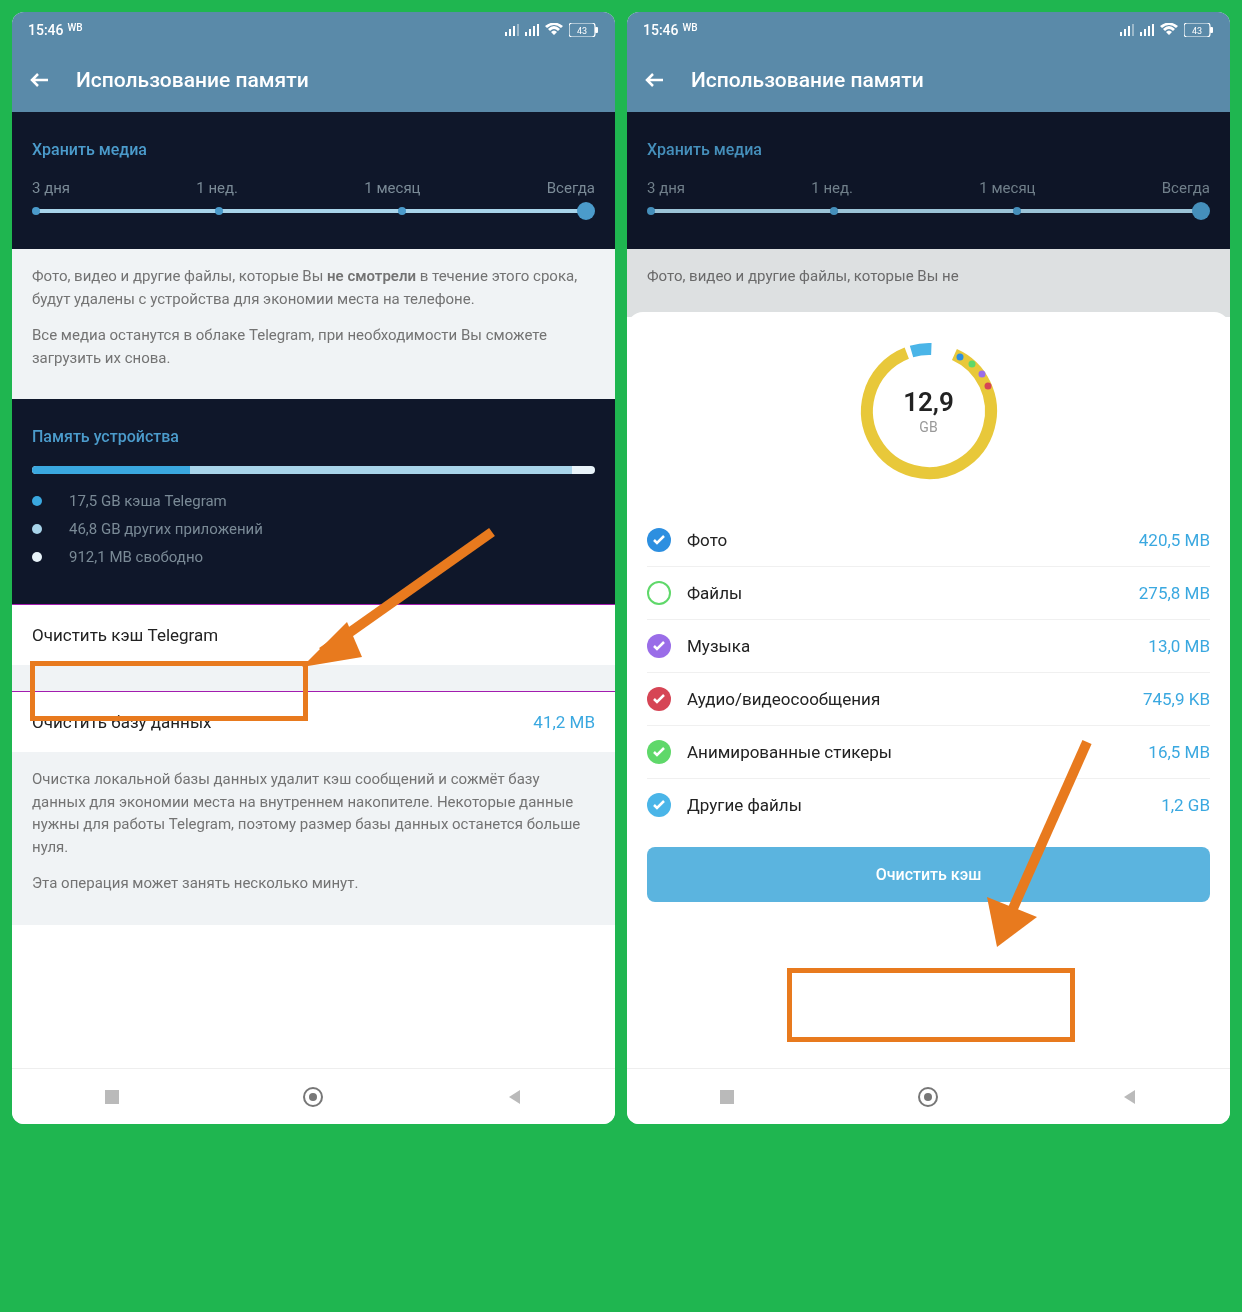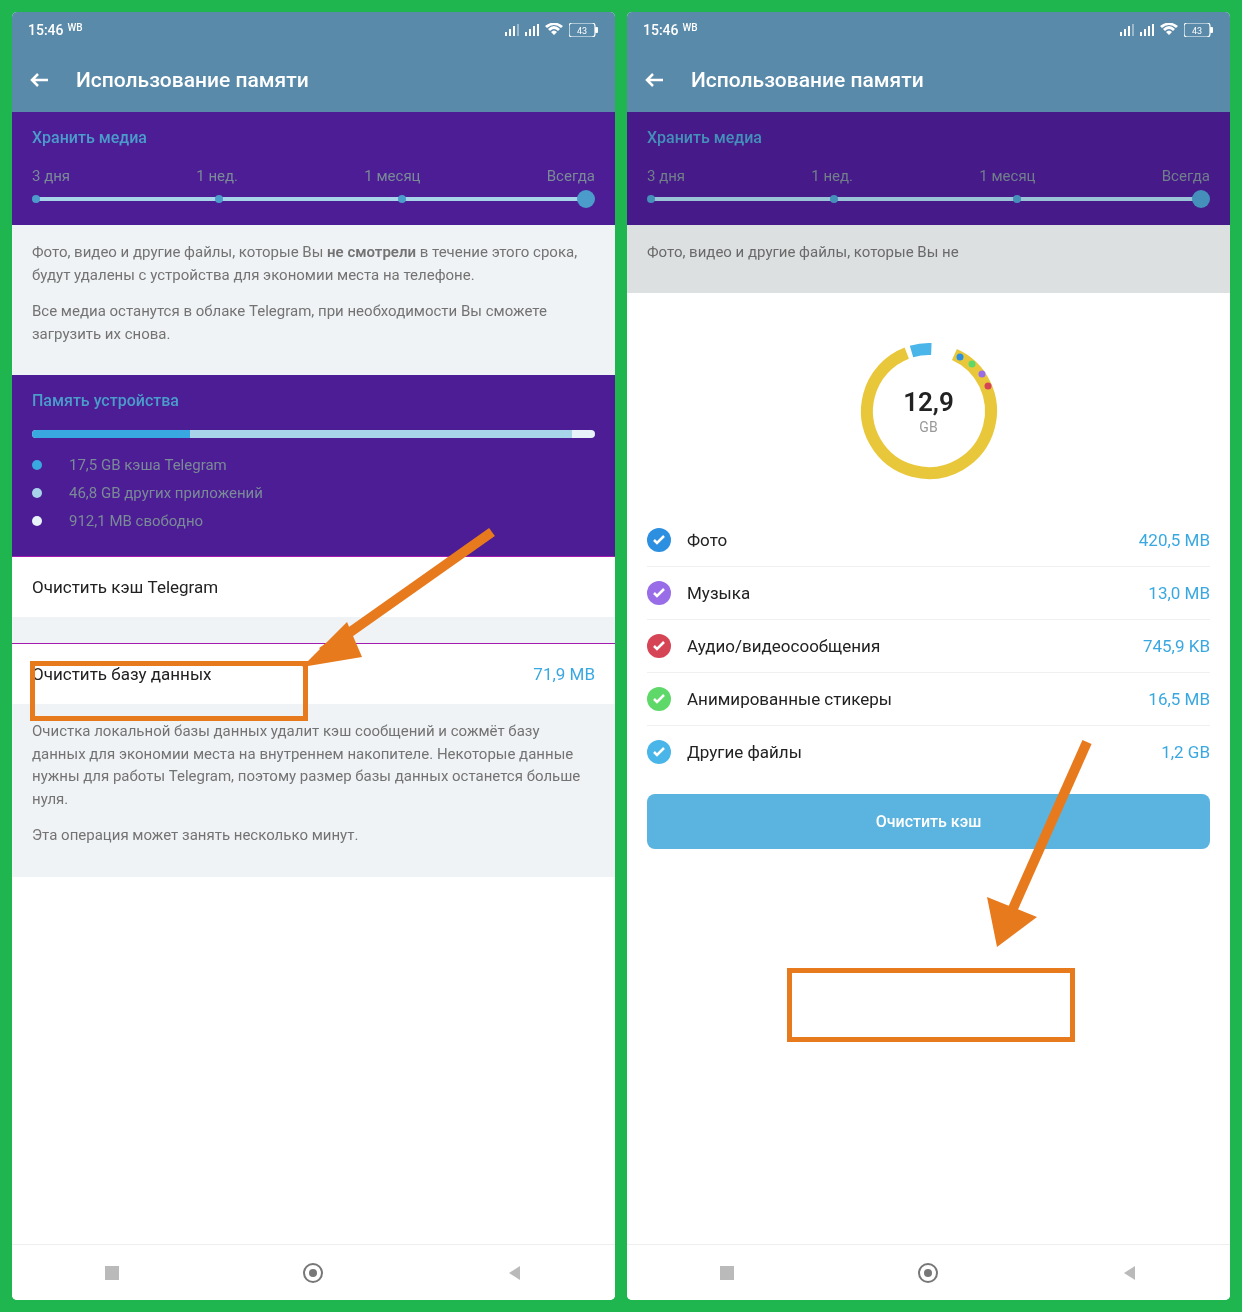--- a/index.html
+++ b/index.html
@@ -1,33 +1,33 @@
 <!DOCTYPE html>
 <html><head>
 <meta charset="utf-8">
 <style>
 * { margin: 0; padding: 0; box-sizing: border-box; font-family: -apple-system, Roboto, Arial, sans-serif; }
 body { background: #1fb650; padding: 12px; }
 .container { display: flex; gap: 12px; }
-.phone { flex: 1; background: #fff; border-radius: 5px; overflow: hidden; position: relative; height: 1288px; }
+.phone { flex: 1; background: #fff; border-radius: 12px; overflow: hidden; position: relative; height: 1112px; }
 
 
 .status-bar { height: 36px; background: #5a8aa9; color: #fff; display: flex; align-items: center; padding: 0 16px; font-size: 14px; justify-content: space-between; }
 .status-left { font-weight: 500; }
 .status-left .wb { font-size: 10px; vertical-align: top; margin-left: 4px; }
 .status-right { display: flex; align-items: center; gap: 6px; }
 
 
 .header { height: 64px; background: #5a8aa9; color: #fff; display: flex; align-items: center; padding: 0 16px; gap: 24px; }
 .back-arrow { width: 24px; height: 24px; }
 .header-title { font-size: 21px; font-weight: 500; }
 
 
 .content { background: #f0f3f5; }
-.section { background: #4c1d95; padding: 16px 20px; }
+.section { background: #0f172a; padding: 28px 20px; }
 .section-title { color: #4b9bcb; font-size: 16px; font-weight: 500; margin-bottom: 20px; }
 
 
 .slider-labels { display: flex; justify-content: space-between; color: #7a8a96; font-size: 15px; margin-bottom: 12px; }
 .slider-track { position: relative; height: 4px; background: #cfe4f0; border-radius: 2px; margin: 0 4px 8px; }
 .slider-fill { position: absolute; left: 0; right: 0; height: 4px; background: #a8d4ea; border-radius: 2px; }
 .slider-dot { position: absolute; width: 8px; height: 8px; background: #4b9bcb; border-radius: 50%; top: -2px; transform: translateX(-50%); }
 .slider-thumb { position: absolute; width: 18px; height: 18px; background: #4b9bcb; border-radius: 50%; top: -7px; right: -4px; }
 
 
@@ -158,21 +158,21 @@
           </div>
     </div>
 
     <div class="action-row" style="position:relative;">
       <span>Очистить кэш Telegram</span>
     </div>
     <div style="height:26px;"></div>
 
     <div class="action-row">
       <span>Очистить базу данных</span>
-      <span class="action-value">71,9 MB</span>
+      <span class="action-value">41,2 MB</span>
     </div>
 
     <div class="info-block">
       <p>Очистка локальной базы данных удалит кэш сообщений и сожмёт базу данных для экономии места на внутреннем накопителе. Некоторые данные нужны для работы Telegram, поэтому размер базы данных останется больше нуля.</p>
       <p>Эта операция может занять несколько минут.</p>
     </div>
   </div>
 
   <div class="highlight-box" style="left:18px; top:649px; width:278px; height:60px;"></div>
   <svg class="arrow-svg" style="left:280px; top:510px; width:220px; height:160px;" viewBox="0 0 220 160">
@@ -273,20 +273,25 @@
           <div class="cat-row">
             <div class="cat-check" style="background:#2d8fe0">
               <svg viewBox="0 0 14 14" fill="none" stroke="#fff" stroke-width="2.5">
                 <path d="M2 7l3 3 7-7"></path>
               </svg>
             </div>
             <div class="cat-label">Фото</div>
             <div class="cat-size">420,5 MB</div>
           </div>
           <div class="cat-row">
+            <div class="cat-check hollow"></div>
+            <div class="cat-label">Файлы</div>
+            <div class="cat-size">275,8 MB</div>
+          </div>
+          <div class="cat-row">
             <div class="cat-check" style="background:#9a6de8">
               <svg viewBox="0 0 14 14" fill="none" stroke="#fff" stroke-width="2.5">
                 <path d="M2 7l3 3 7-7"></path>
               </svg>
             </div>
             <div class="cat-label">Музыка</div>
             <div class="cat-size">13,0 MB</div>
           </div>
           <div class="cat-row">
             <div class="cat-check" style="background:#d64555">

